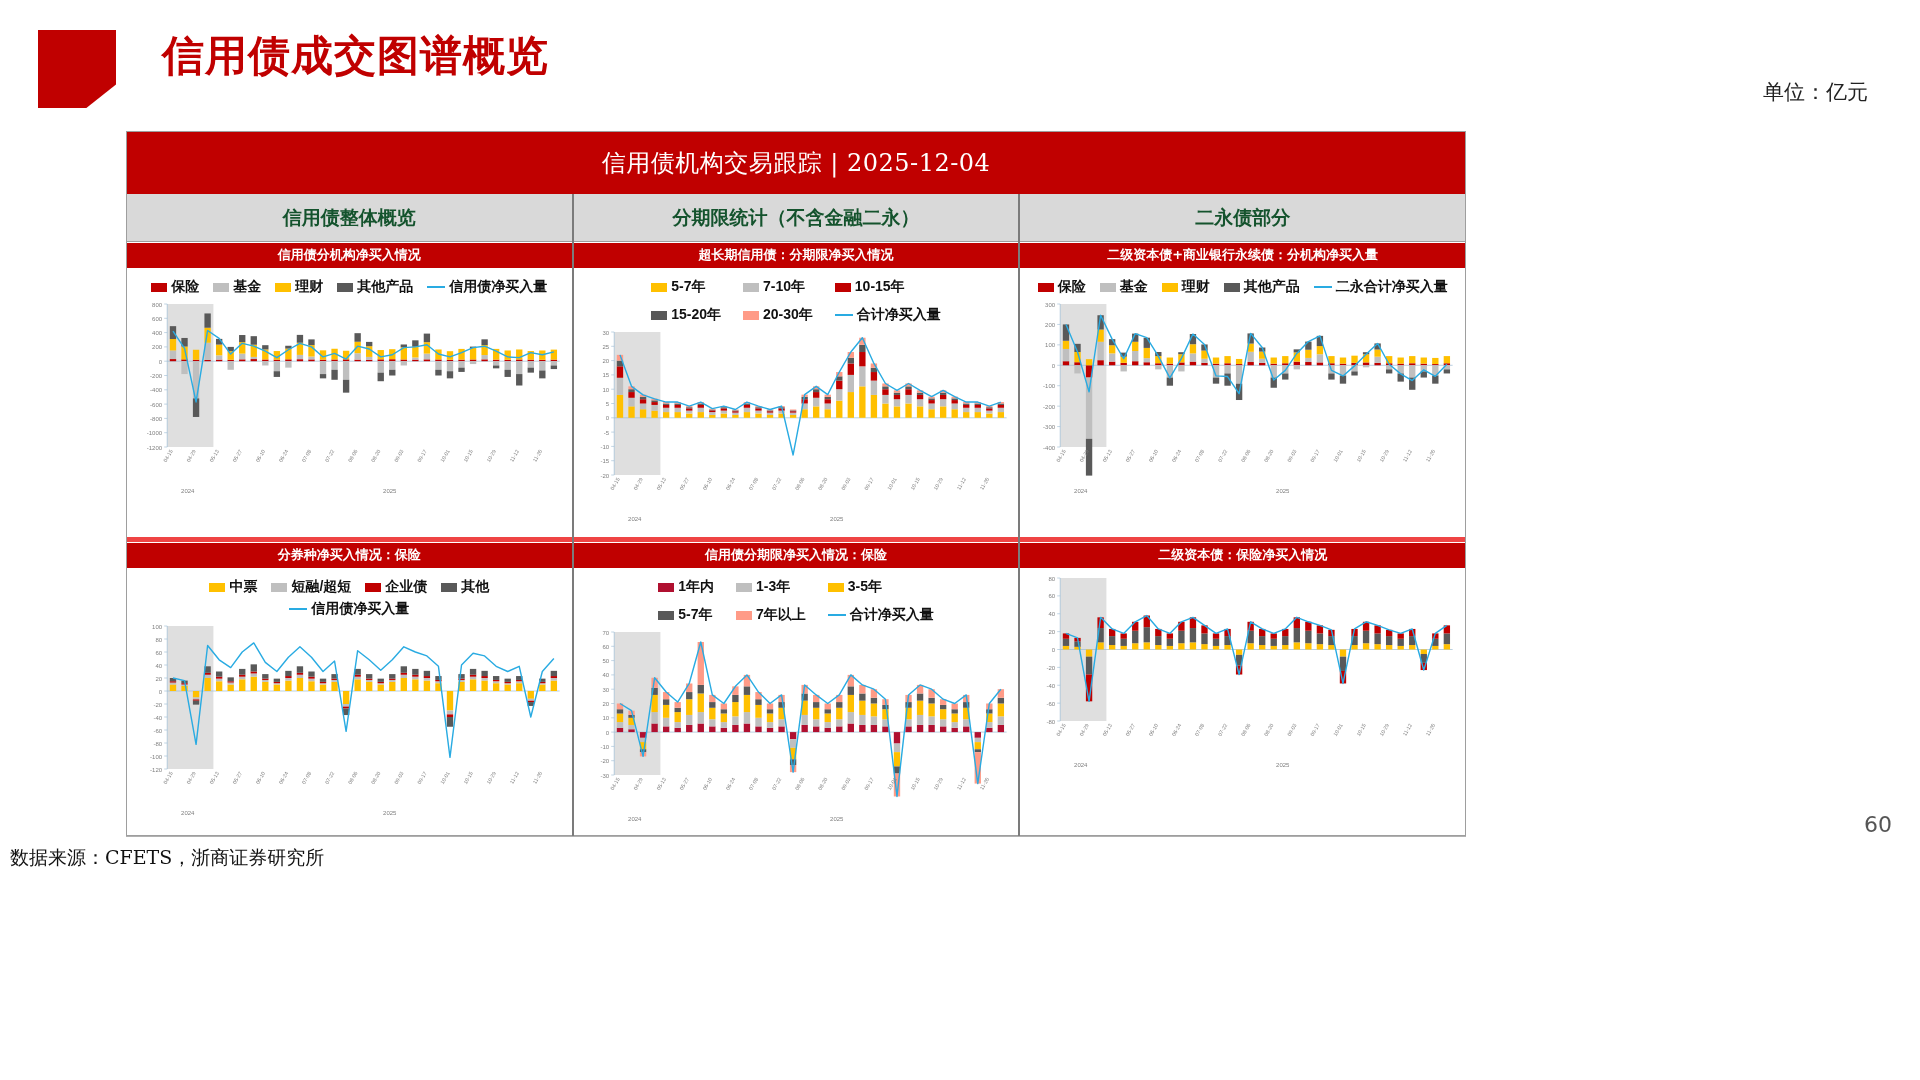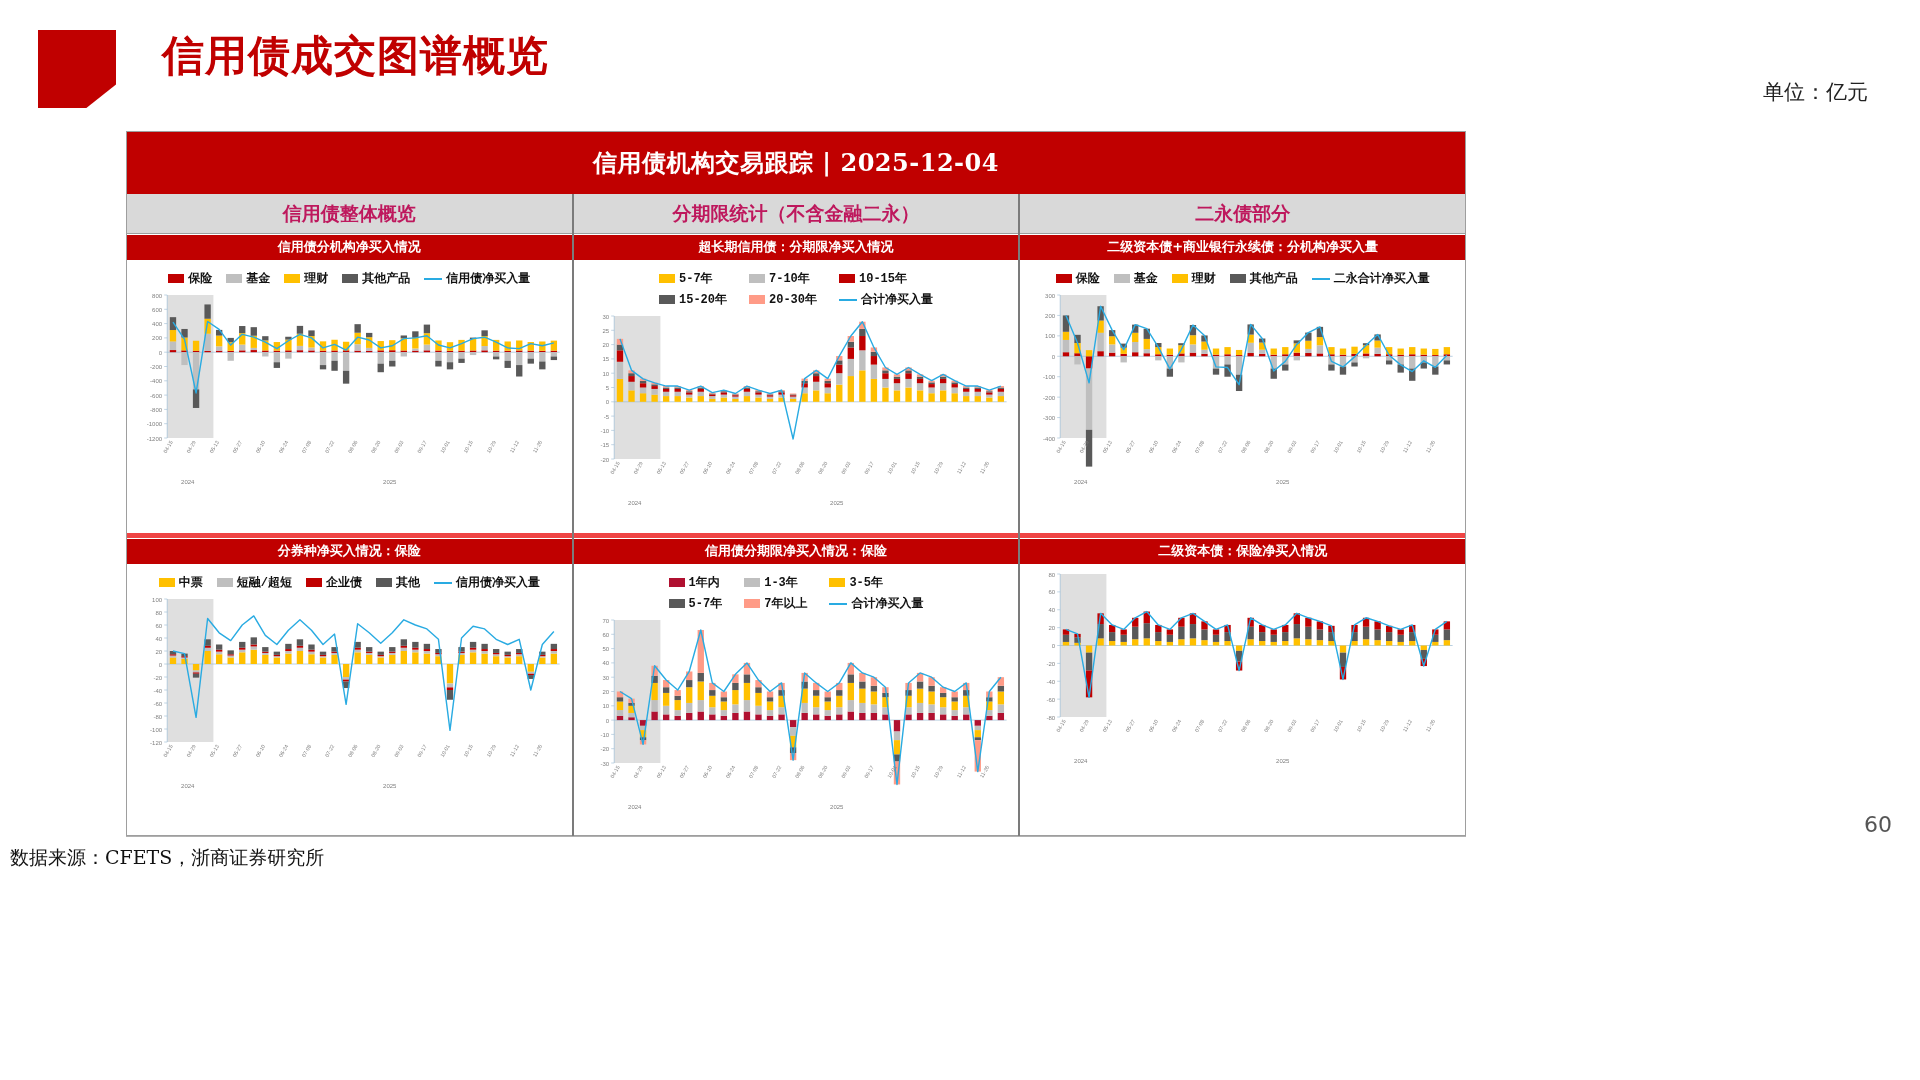--- a/index.html
+++ b/index.html
@@ -37,58 +37,58 @@
     position:absolute; left:126px; top:131px;
     width:1340px; height:705px;
     border:1px solid #9e9e9e;
     background:#fff;
   }
   .panel-banner{
     height:62px; background:#c00000;
     display:flex; align-items:center; justify-content:center;
   }
   .panel-banner-text{
-    color:#fff; font-weight:bold; font-size:24px;
+    color:#fff; font-weight:normal; font-size:24px;
     font-family:"DejaVu Serif","Liberation Serif",serif;
     letter-spacing:.5px;
   }
 
   .cols{ display:flex; height:643px; }
   .col{ flex:1 1 0; border-right:2px solid #7b7b7b; display:flex; flex-direction:column; }
   .col:last-child{ border-right:none; }
 
   .col-head{
-    height:40px; background:#d9d9d9;
+    height:48px; background:#d9d9d9;
     border-bottom:1px solid #9e9e9e;
     display:flex; align-items:center; justify-content:center;
-    font-weight:bold; font-size:19px; color:#be185d;
+    font-weight:bold; font-size:19px; color:#14532d;
     font-family:"DejaVu Serif","Liberation Serif",serif;
   }
 
   .cell{ flex:1 1 0; display:flex; flex-direction:column; border-bottom:5px solid #ef4444;}
   .cell:last-child{ border-bottom:none; }
 
   .cell-title{
     background:#c00000; color:#fff;
     font-weight:bold; font-size:13px;
     font-family:"DejaVu Serif","Liberation Serif",serif;
     text-align:center; padding:3px 2px 4px;
     border-top:1px solid #fff;
   }
 
   .chart-area{ flex:1 1 auto; position:relative; padding:4px 6px 2px; }
 
   
   .legend{
     display:flex; flex-wrap:wrap; justify-content:center;
     gap:4px 14px; padding:6px 10px 2px;
-    font-size:12px; font-family:Liberation Mono, monospace;
+    font-size:14px; font-family:Liberation Sans, sans-serif;
     font-weight:bold; color:#111;
   }
-  .legend.cols2{ display:grid; grid-template-columns:repeat(3,auto); justify-content:center; gap:4px 22px;}
+  .legend.cols2{ display:grid; grid-template-columns:repeat(3,auto); justify-content:center; gap:10px 22px;}
   .legend-item{ display:flex; align-items:center; gap:4px; white-space:nowrap; }
   .swatch{ width:16px; height:9px; display:inline-block; }
   .swatch.line{ height:2px; width:18px; }
 
   
   .plot{ position:relative; width:100%; }
   .plot svg{ display:block; width:100%; height:100%; }
 
   
   .footer-rule{

